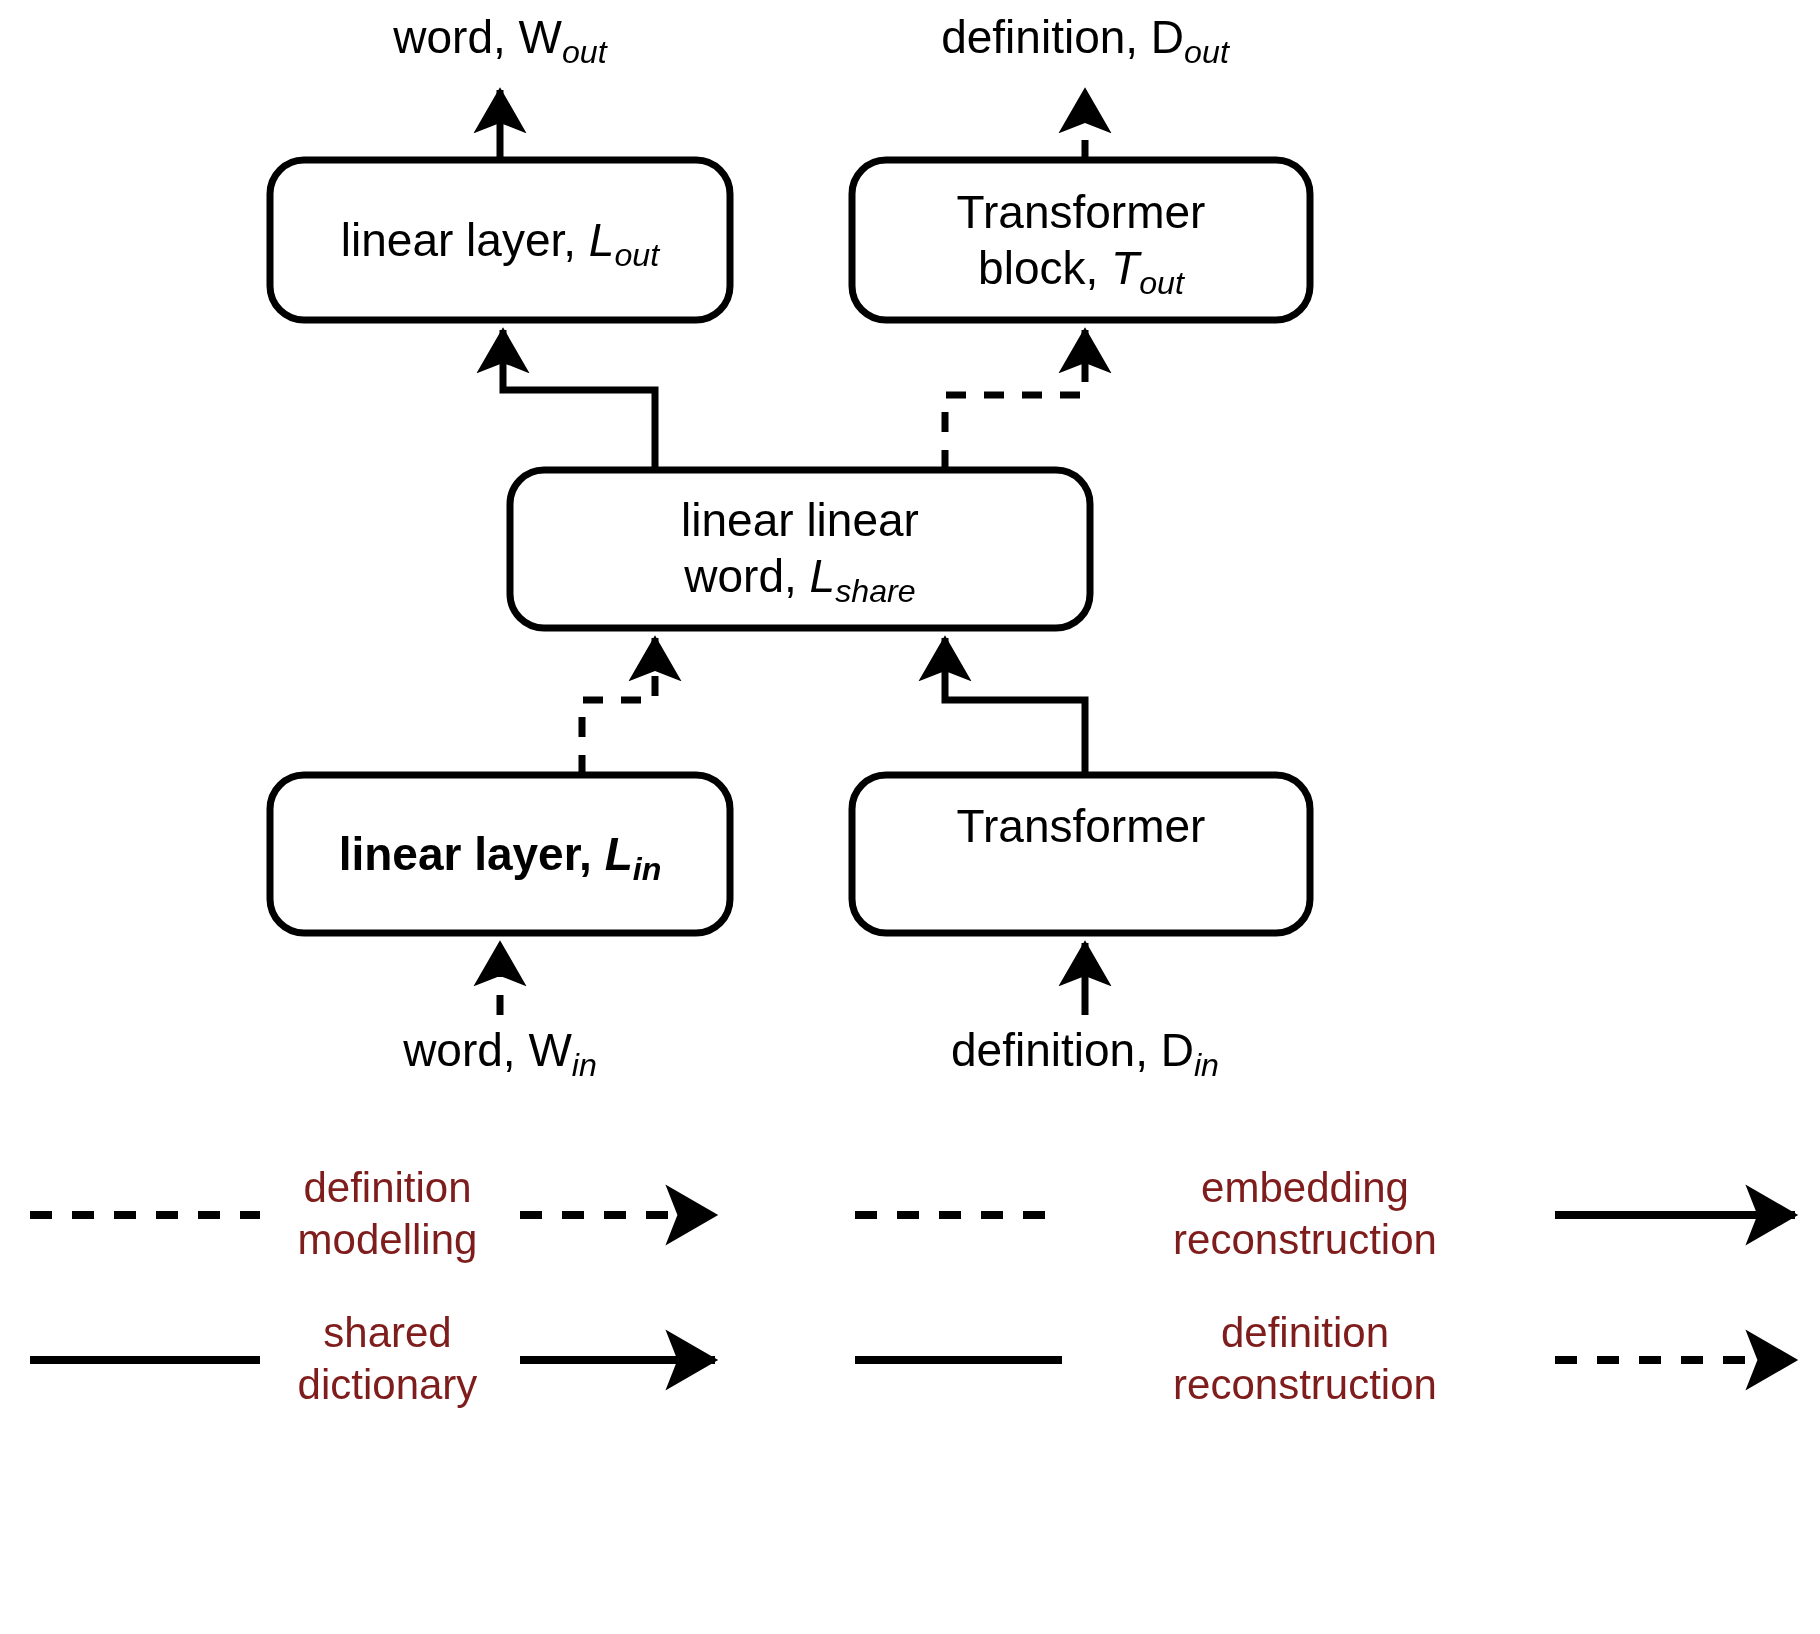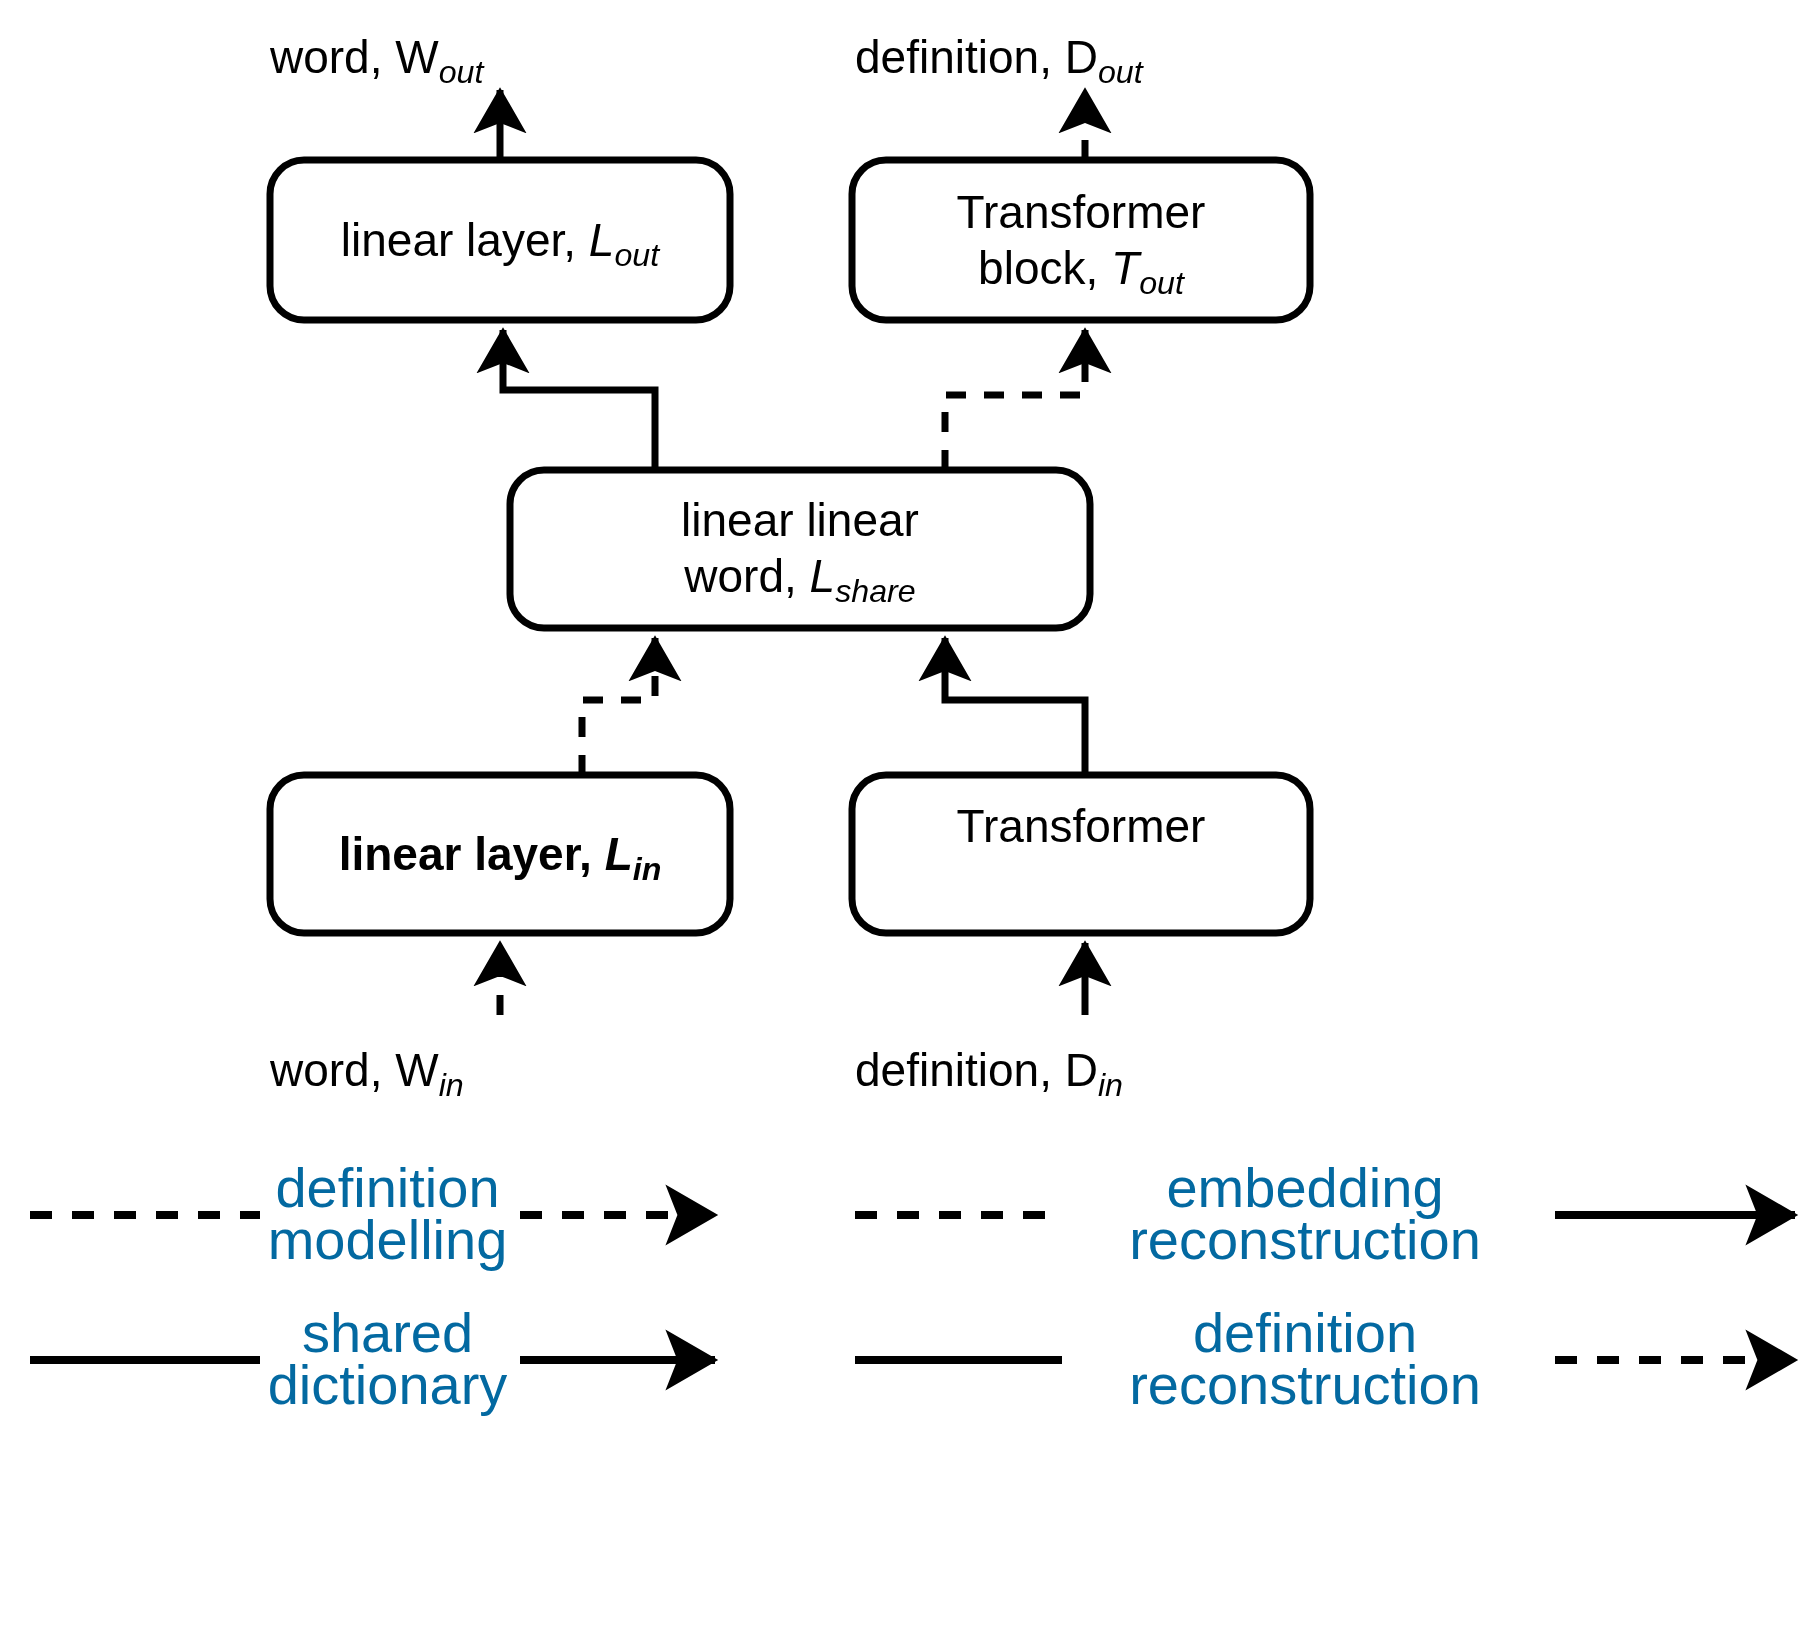--- a/index.html
+++ b/index.html
@@ -26,32 +26,32 @@
     position: absolute;
     text-align: center;
     font-size: 46px;
     line-height: 56px;
     color: #000;
     pointer-events: none;
     white-space: nowrap;
   }
   .io-label {
     position: absolute;
+    text-align: center;
     font-size: 46px;
     line-height: 54px;
     color: #000;
     white-space: nowrap;
-    margin-top: 20px;
   }
   .legend-label {
     position: absolute;
     text-align: center;
-    font-size: 56px;
+    font-size: 42px;
     line-height: 52px;
-    color: #0369a1;
+    color: #7f1d1d;
   }
   .sub {
     font-style: italic;
     font-size: 0.70em;
     vertical-align: baseline;
     position: relative;
     top: 0.30em;
   }
   .ital {
     font-style: italic;

